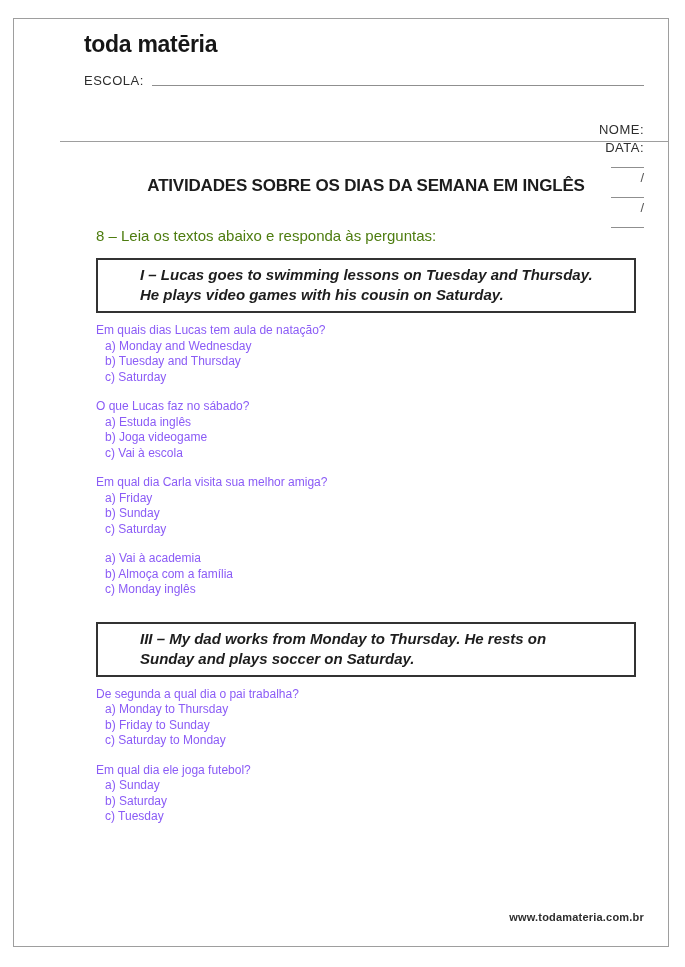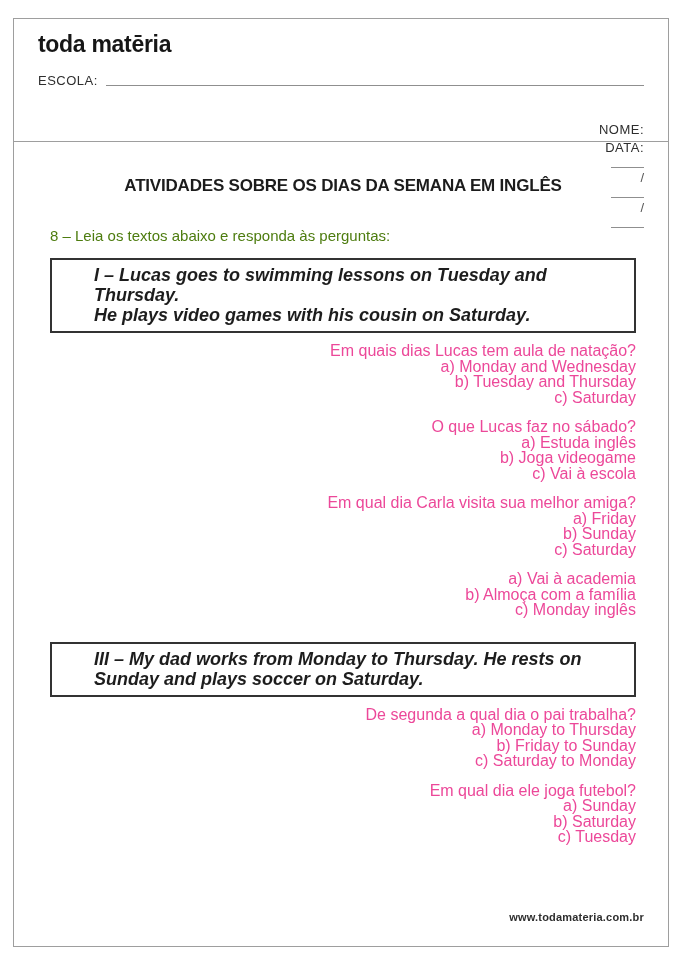--- a/index.html
+++ b/index.html
@@ -11,20 +11,21 @@
     position: relative;
     overflow: hidden;
   }
   .sheet {
     position: absolute;
     left: 13px; top: 18px;
     width: 656px; height: 929px;
     border: 1px solid #9e9e9e;
     box-sizing: border-box;
     background: #ffffff;
+    padding-left: 46px;
   }
   
   .header {
     box-sizing: border-box;
     height: 123px;
     padding: 10px 24px 0 24px;
     border-bottom: 1px solid #9e9e9e;
   }
   .brand {
     font-size: 23px;
@@ -72,27 +73,27 @@
     letter-spacing: -0.2px;
     color: #1c1c1c;
   }
   .instruction { margin-top: 31px; font-size: 15px; color: #4d7c0f; }
   .passage-box {
     margin-top: 24px;
     border: 2px solid #333333;
     padding: 5px 18px 6px 42px;
     font-style: italic;
     font-weight: bold;
-    font-size: 18px;
+    font-size: 15px;
     line-height: 20px;
     color: #1d1d1d;
     background: #ffffff;
   }
   .instruction + .passage-box { margin-top: 14px; }
-  .question { margin-top: 14px; font-size: 16px; line-height: 15.5px; color: #ec4899; text-align: right; }
+  .question { margin-top: 14px; font-size: 12px; line-height: 15.5px; color: #8b5cf6; }
   .passage-box + .question { margin-top: 10px; }
   .options { padding-left: 9px; }
   
   .footer {
     position: absolute;
     right: 24px; bottom: 23px;
     font-size: 11px;
     font-weight: bold;
     letter-spacing: 0.2px;
     color: #2e2e2e;

